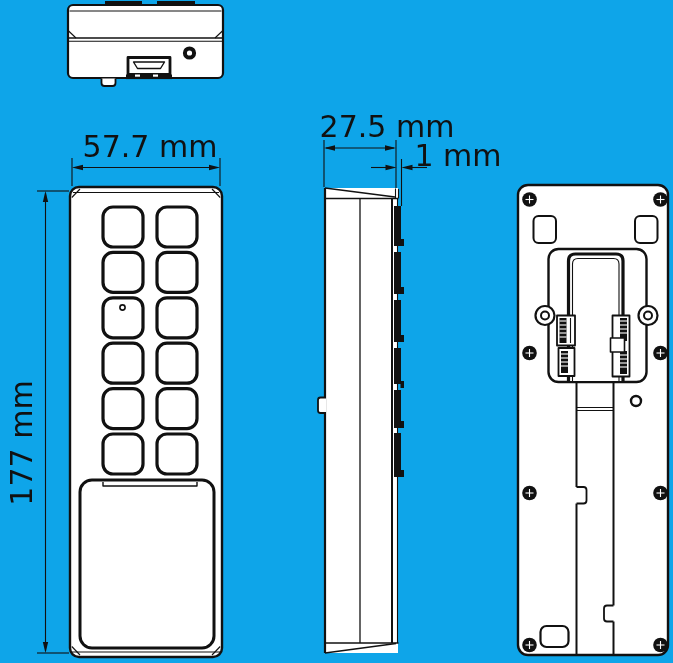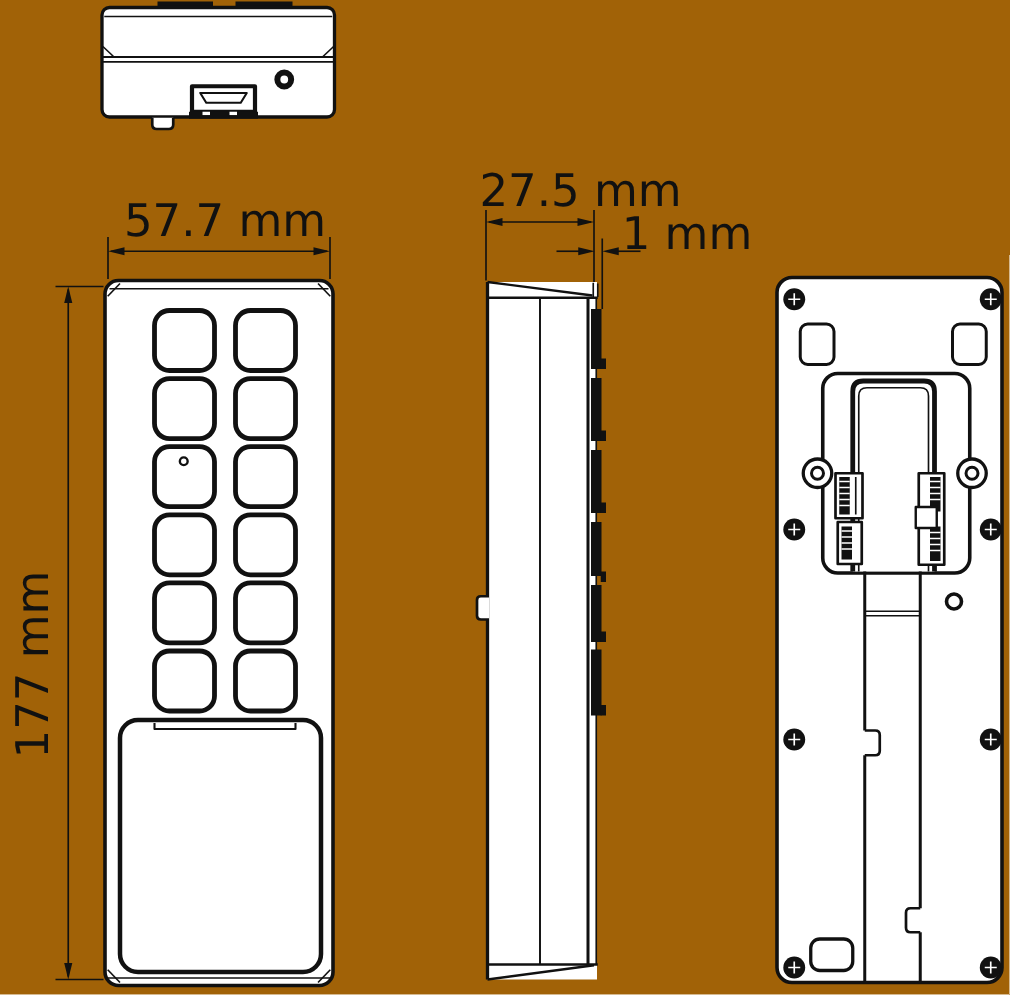--- a/index.html
+++ b/index.html
@@ -1,16 +1,16 @@
 <!DOCTYPE html>
 <html><head>
 <meta charset="utf-8">
 <style>
   html,body{margin:0;padding:0;background:#fff;}
-  .stage{position:relative;width:673px;height:663px;background:#a16207;overflow:hidden;
+  .stage{position:relative;width:673px;height:663px;background:#0ea5e9;overflow:hidden;
          font-family:"DejaVu Sans","Liberation Sans",sans-serif;}
   svg{display:block}
   .ln{stroke:#111;fill:none;stroke-linecap:butt;stroke-linejoin:round}
   .w1{stroke-width:1.1}.w13{stroke-width:1.3}.w14{stroke-width:1.4}.w16{stroke-width:1.6}
   .w18{stroke-width:1.8}.w2{stroke-width:2}.w22{stroke-width:2.2}.w24{stroke-width:2.4}
   .w28{stroke-width:2.8}.w3{stroke-width:3}.w32{stroke-width:3.2}
   .fw{fill:#fff}
   .fb{fill:#111;stroke:none}
   .wl{stroke:#fff;stroke-width:1.1;fill:none}
   .dim{stroke:#111;stroke-width:1.1;fill:none}

